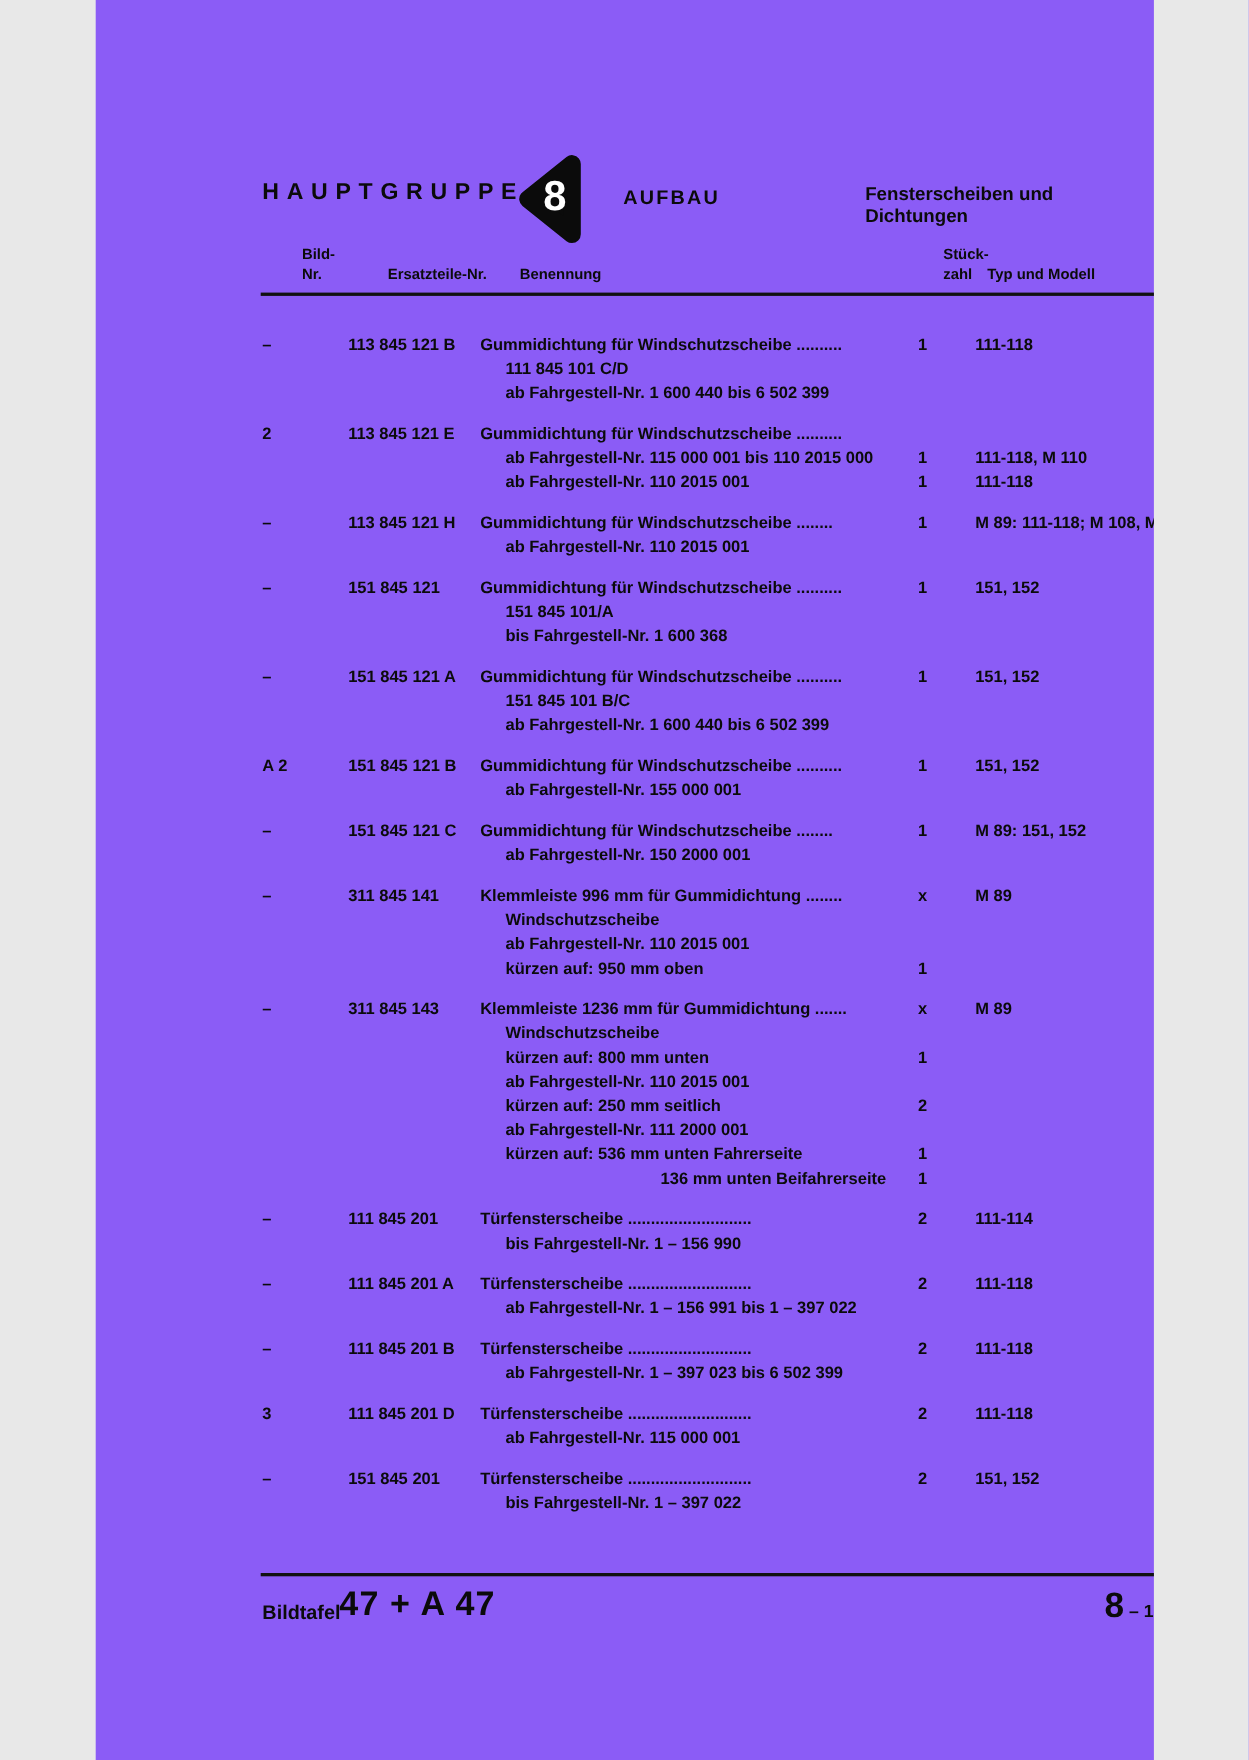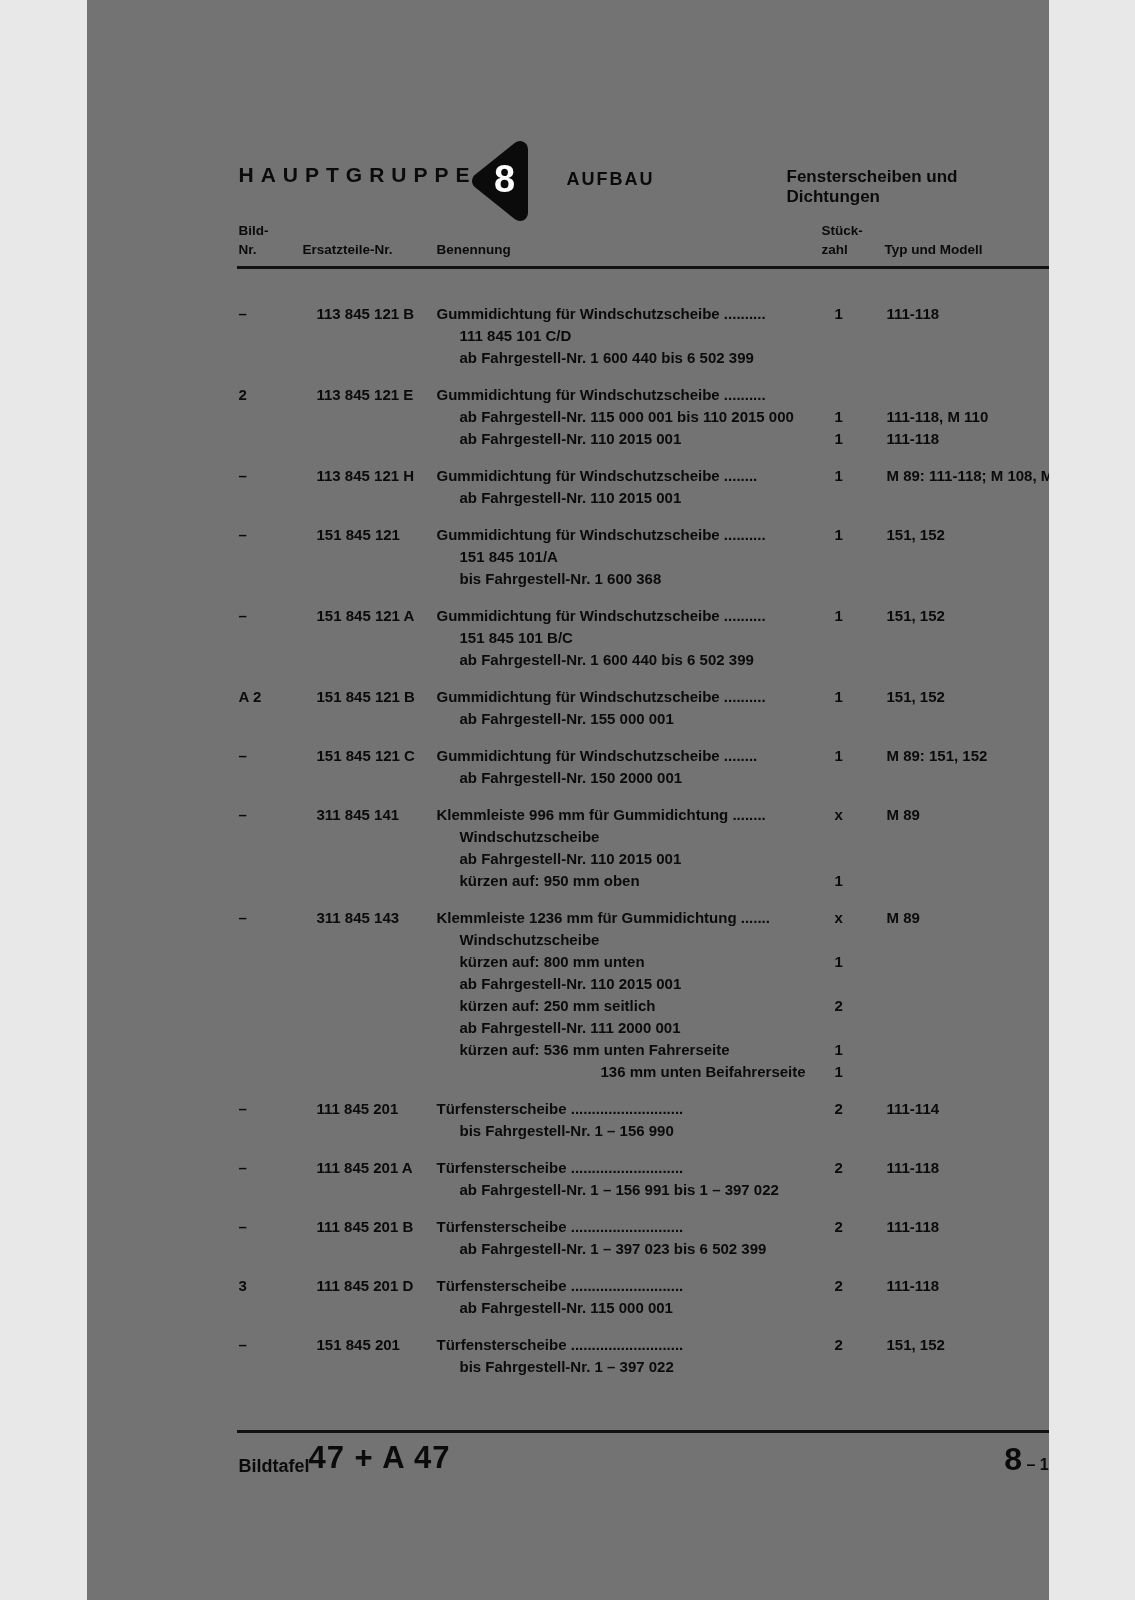--- a/index.html
+++ b/index.html
@@ -1,20 +1,20 @@
 <!DOCTYPE html>
 <html><head>
 <meta charset="utf-8">
 <style>
   html,body{margin:0;padding:0;background:#e8e8e8;}
   .page{
     position:relative;
     width:962px;height:1600px;
     margin:0 auto;
-    background:#737373;
+    background:#8b5cf6;
     font-family:"Liberation Sans", sans-serif;
     color:#0b0b0b;
     overflow:hidden;
   }
   
   .hg-title{
     position:absolute;left:152px;top:163px;
     font-size:21px;font-weight:900;letter-spacing:7px;
   }
   .badge{
@@ -28,26 +28,26 @@
   }
   .section-title{
     position:absolute;left:480px;top:169px;
     font-size:18px;font-weight:900;letter-spacing:2px;text-align:center;
   }
   .subsection-title{
     position:absolute;left:700px;top:167px;
     font-size:17px;font-weight:800;
   }
   
-  .colhead{position:absolute;font-size:13.5px;font-weight:700;line-height:19px;}
+  .colhead{position:absolute;font-size:13.5px;font-weight:700;line-height:19px;margin-left:36px;}
   .ch-bild{left:152px;top:221px;}
-  .ch-ersatz{left:216px;top:240px;}
+  .ch-ersatz{left:230px;top:240px;}
   .ch-benennung{left:350px;top:240px;}
   .ch-stueck{left:735px;top:221px;}
-  .ch-typ{left:798px;top:240px;}
+  .ch-typ{left:775px;top:240px;}
   .rule{position:absolute;left:150px;width:830px;height:3px;background:#111;}
   .rule.head{top:266px;}
   .rule.foot{top:1430px;width:828px;}
   
   .table{position:absolute;left:0;top:303px;width:1135px;}
   .t-row{margin-bottom:15px;}
   .t-line{position:relative;height:22px;}
   .t-line span{position:absolute;top:0;white-space:nowrap;font-size:15px;font-weight:700;line-height:22px;}
   .c-bild{left:152px;}
   .c-part{left:230px;}

